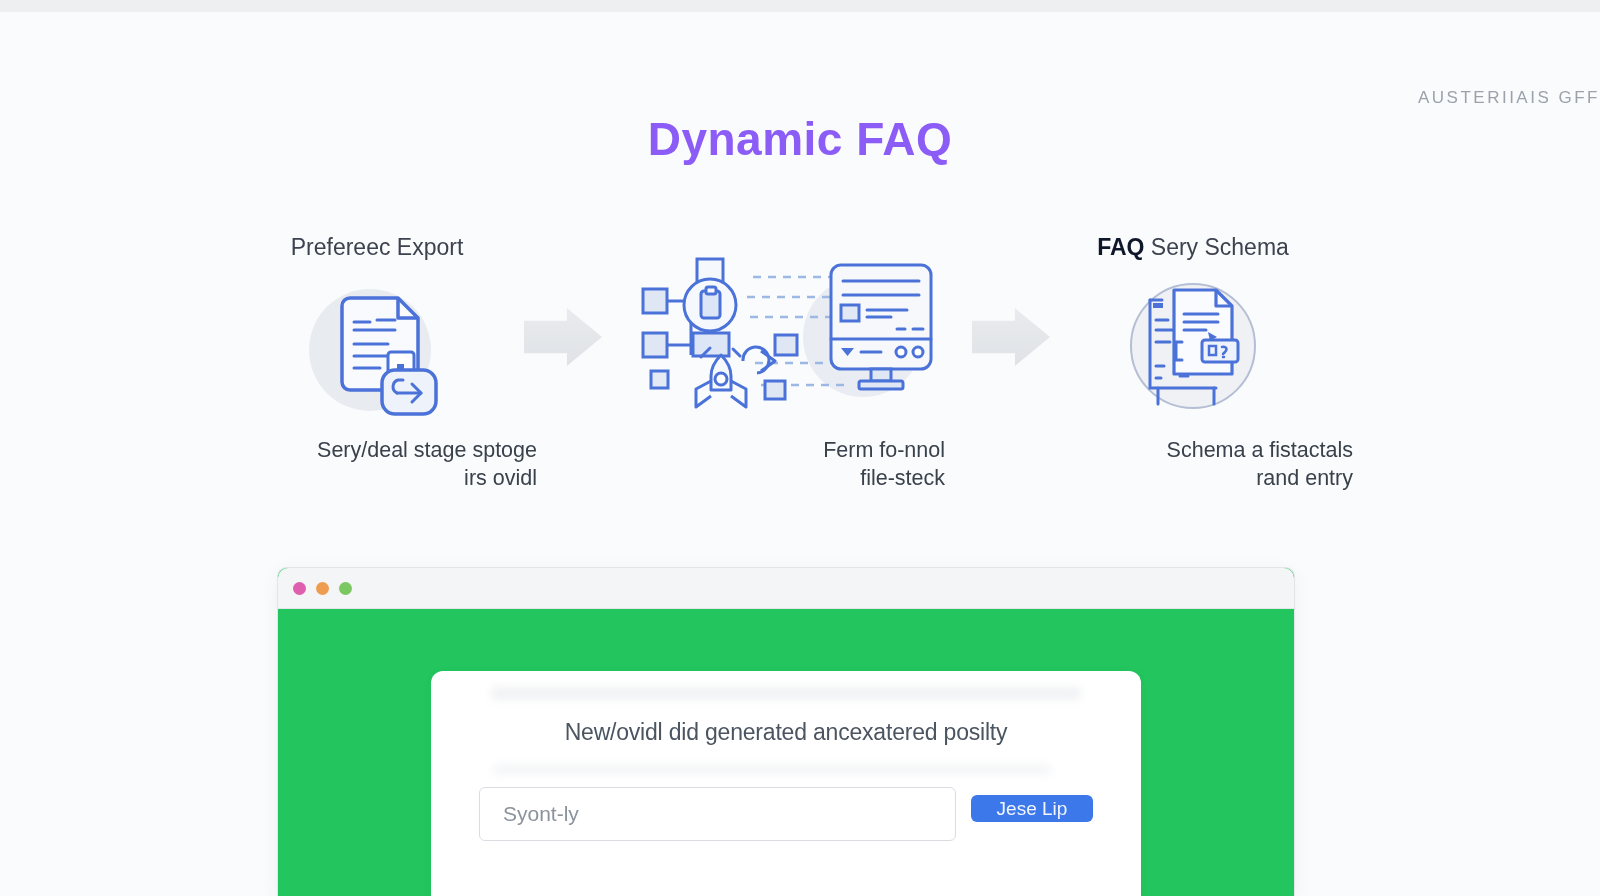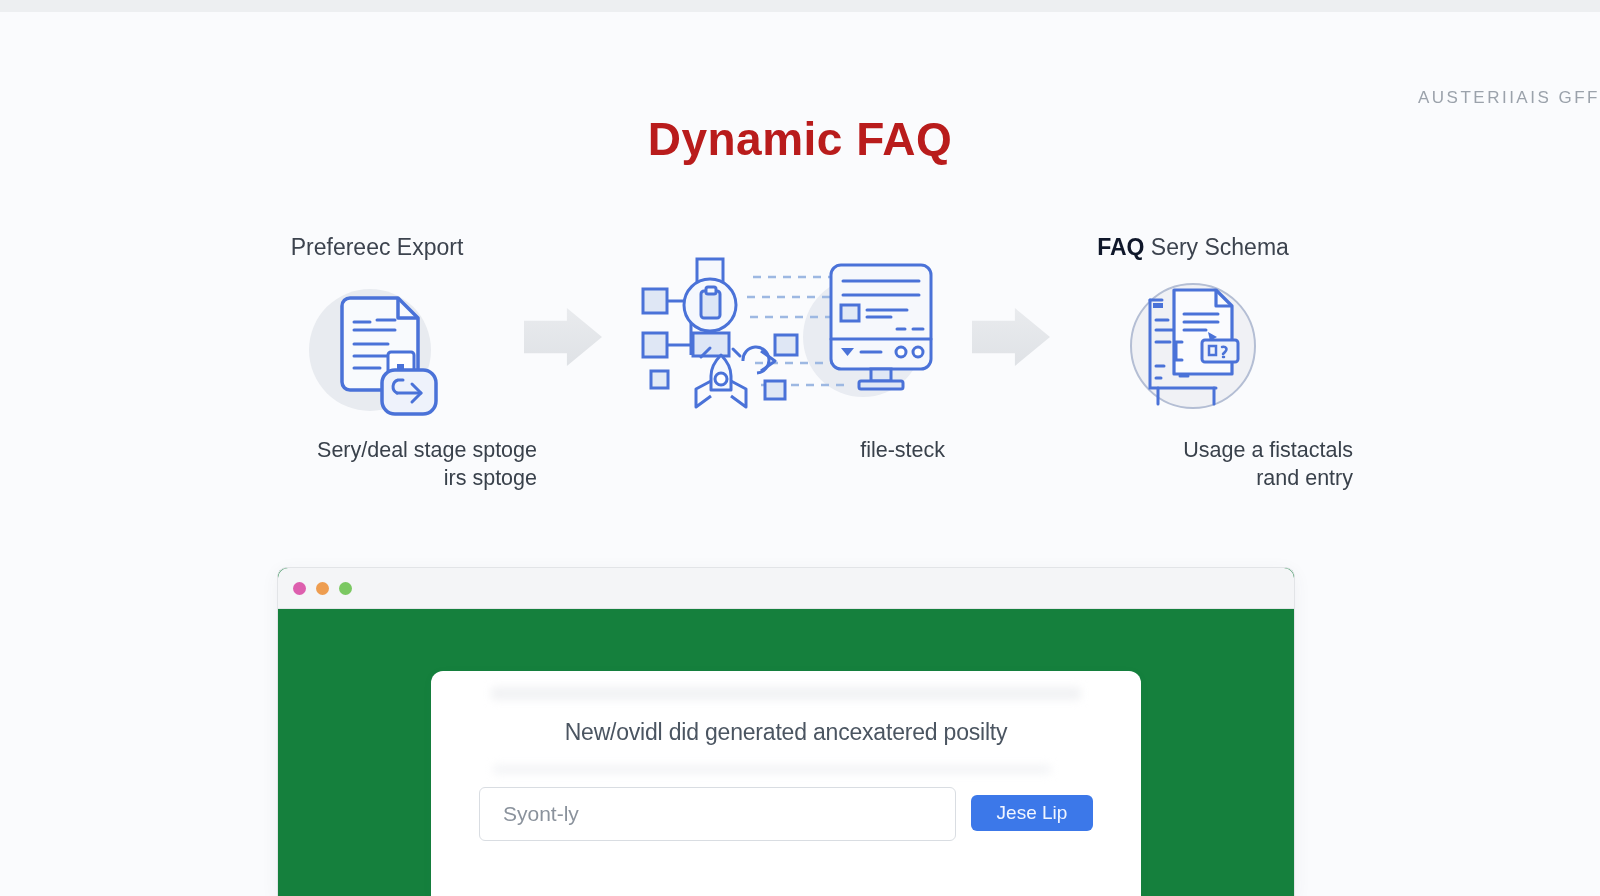--- a/index.html
+++ b/index.html
@@ -16,42 +16,42 @@
   }
   
   .eyebrow {
     position:absolute; left:0; top:88px; width:1600px;
     text-align:right; font-size:17px; letter-spacing:2.5px;
     color:#9ba2ab; font-weight:500;
   }
   .page-title {
     position:absolute; left:0; top:112px; width:1600px;
     text-align:center; font-size:46px; font-weight:800;
-    color:#b91c1c; letter-spacing:.5px;
+    color:#8b5cf6; letter-spacing:.5px;
   }
   
   .step-title {
     position:absolute; width:300px; text-align:center;
     font-size:23px; color:#3c434e; font-weight:500;
   }
   .step-title b { font-weight:700; color:#0f172a; }
   .step-caption {
     position:absolute; width:320px; text-align:right;
     font-size:21.5px; line-height:28px; color:#39414b;
   }
   .icon-box { position:absolute; }
   .flow-arrow {
     position:absolute; width:78px; height:58px;
     background:linear-gradient(180deg,#e9ebee,#dfe2e6);
     clip-path:polygon(0 22%,55% 22%,55% 0,100% 50%,55% 100%,55% 78%,0 78%);
   }
   
   .browser {
     position:absolute; left:277px; top:567px; width:1018px; height:329px;
-    background:#15803d; border:1px solid #e2e4e7; border-bottom:none;
+    background:#22c55e; border:1px solid #e2e4e7; border-bottom:none;
     border-radius:10px 10px 0 0;
     box-shadow:0 4px 18px rgba(60,70,90,.06);
   }
   .titlebar {
     position:absolute; left:0; top:0; right:0; height:41px;
     background:#f4f5f7; border-bottom:1px solid #e3e5e8;
     border-radius:10px 10px 0 0;
     display:flex; align-items:center; padding-left:15px;
   }
   .dot { width:13px; height:13px; border-radius:50%; margin-right:10px; }
@@ -66,21 +66,21 @@
     font-size:23px; color:#4b5561; letter-spacing:-.2px;
   }
   .card-input {
     position:absolute; left:48px; top:116px; width:477px; height:54px;
     border:1px solid #d9dde2; border-radius:6px; background:#fff;
     font-family:"Liberation Sans", sans-serif;
     font-size:21px; color:#8a929c; padding:8px 23px; outline:none;
   }
   .card-input::placeholder { color:#8a929c; opacity:1; }
   .card-button {
-    position:absolute; left:540px; top:124px; width:122px; height:36px;
+    position:absolute; left:540px; top:124px; width:122px; height:27px;
     background:#3c78e9; border:none; border-radius:6px;
     font-family:"Liberation Sans", sans-serif;
     font-size:19px; font-weight:500; color:#f0f5ff; cursor:pointer;
     display:flex; align-items:center; justify-content:center;
   }
 </style>
 </head>
 <body>
 
 <div class="top-strip"></div>
@@ -107,21 +107,21 @@
     <rect x="80" y="102" width="54" height="44" rx="13" fill="#eef2fb" stroke="#4a72d8" stroke-width="3.5"></rect>
     <g stroke="#4a72d8" stroke-width="3" stroke-linecap="round" stroke-linejoin="round" fill="none">
       <path d="M95 125 H119"></path>
       <path d="M119 125 l-9 -9 M119 125 l-9 9"></path>
       <path d="M101 112 h-5 a7 7 0 0 0 -1 13"></path>
     </g>
   </svg>
 </div>
 <div class="step-caption" style="left:217px; top:436px;">
   <div>Sery/deal stage sptoge</div>
-  <div>irs sptoge</div>
+  <div>irs ovidl</div>
 </div>
 
 <div class="flow-arrow" style="left:524px; top:308px;"></div>
 
 <div class="icon-box" style="left:635px; top:255px; width:300px; height:165px;">
   <svg width="300" height="165" viewBox="0 0 300 165">
     <circle cx="228" cy="82" r="60" fill="#e9ecf2"></circle>
     <g stroke="#9db8e2" stroke-width="2.5" stroke-dasharray="8 7" fill="none">
       <path d="M118 22 H212"></path>
       <path d="M112 42 H206"></path>
@@ -170,20 +170,21 @@
       <path d="M226 97 H246"></path>
       <circle cx="266" cy="97" r="5" fill="#ffffff"></circle>
       <circle cx="283" cy="97" r="5" fill="#ffffff"></circle>
       <rect x="236" y="114" width="20" height="12" fill="#dfe7f5"></rect>
       <rect x="224" y="126" width="44" height="8" rx="2" fill="#dfe7f5"></rect>
     </g>
     <path d="M206 93 h13 l-6.5 8 z" fill="#4a72d8"></path>
   </svg>
 </div>
 <div class="step-caption" style="left:625px; top:436px;">
+  <div>Ferm fo-nnol</div>
   <div>file-steck</div>
 </div>
 
 <div class="flow-arrow" style="left:972px; top:308px;"></div>
 
 <div class="step-title" style="left:1043px; top:234px;">
   <b>FAQ</b>
   <span>Sery Schema</span>
 </div>
 <div class="icon-box" style="left:1118px; top:270px; width:150px; height:150px;">
@@ -205,21 +206,21 @@
     </g>
     <path d="M90 62 l9 5 -7 4 z" fill="#4a72d8"></path>
     <rect x="84" y="70" width="36" height="22" rx="3" fill="#eef2fb" stroke="#4a72d8" stroke-width="3"></rect>
     <g stroke="#4a72d8" stroke-width="2.5" fill="none" stroke-linecap="round">
       <rect x="91" y="76" width="7" height="9"></rect>
       <path d="M104 77 c4 -1 6 2 3 5 l-2 2 M105 87 h1"></path>
     </g>
   </svg>
 </div>
 <div class="step-caption" style="left:1033px; top:436px;">
-  <div>Usage a fistactals</div>
+  <div>Schema a fistactals</div>
   <div>rand entry</div>
 </div>
 
 <div class="browser">
   <div class="titlebar">
     <span class="dot" style="background:#dd5fae;"></span>
     <span class="dot" style="background:#ee9d50;"></span>
     <span class="dot" style="background:#7bc862;"></span>
   </div>
   <div class="card">

